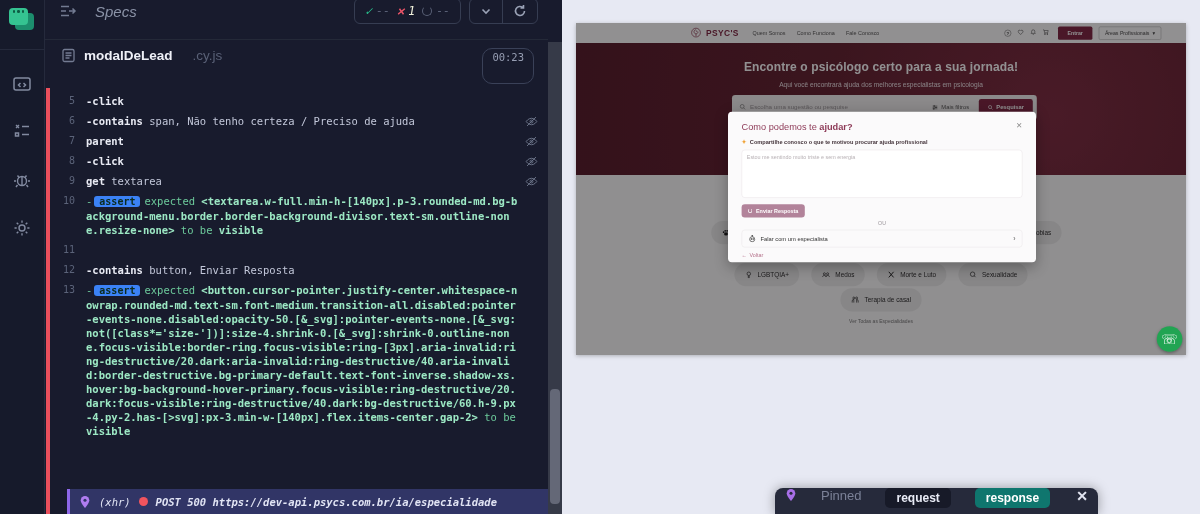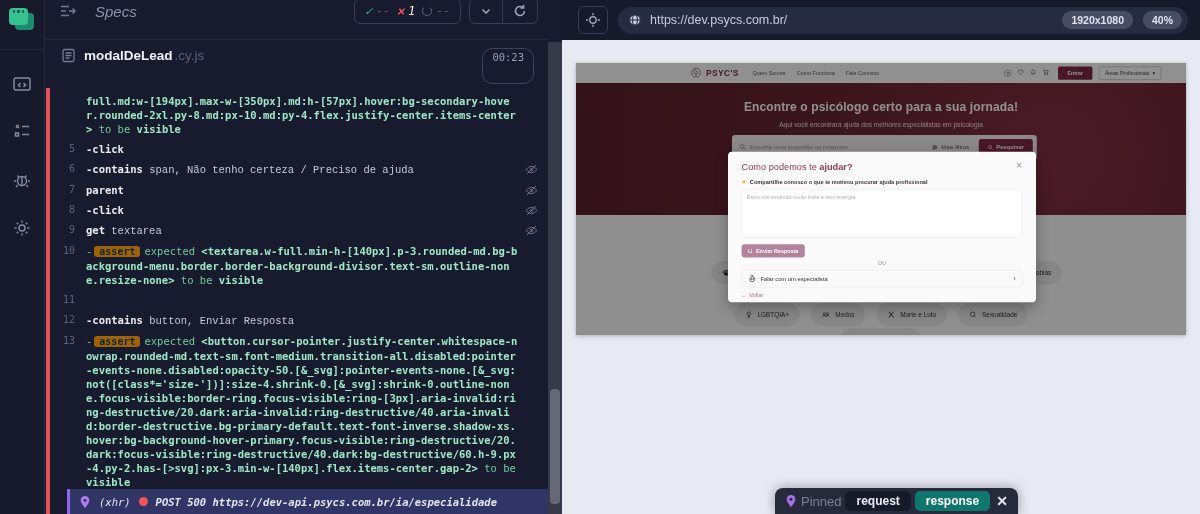--- a/index.html
+++ b/index.html
@@ -36,38 +36,38 @@
   .stat .val-dim { color:#596076; }
   .stat .val-lit { color:#f1f2dc; }
   .ring { width:10px; height:10px; border:1.6px solid #596076; border-radius:50%; border-top-color:transparent; display:inline-block; }
   .hdr-btns { display:flex; align-items:center; border:1px solid #363d52; border-radius:6px; height:26px; }
   .hdr-btn { padding:0 10px; color:#9aa2b6; display:flex; align-items:center; height:100%; }
   .hdr-btn + .hdr-btn { border-left:1px solid #363d52; }
 
   .spec-bar { height:36px; margin-top:8px; display:flex; padding:0 14px 0 16px; }
   .spec-icon { color:#737b92; margin-right:8px; display:flex; }
   .spec-name { color:#eef0f7; font-weight:bold; font-size:13.5px; }
-  .spec-ext { color:#596076; font-size:13.5px; margin-left:2px; }
+  .spec-ext { color:#596076; font-size:13.5px; margin-left:20px; }
   .spec-duration { margin-left:auto; border:1px solid #3a4158; border-radius:10px; color:#979eb3;
                    font-size:10.5px; font-family:"DejaVu Sans Mono", monospace; padding:2px 9px; }
 
   .fail-strip { position:absolute; left:1px; top:88px; bottom:0; width:4px; background:#ea4f5c; }
 
   .cmd-log { position:absolute; top:88px; bottom:25px; left:5px; right:0; overflow:hidden;
              font-family:"DejaVu Sans Mono", monospace; font-size:10.5px; line-height:14px;
              color:#c7cbdc; padding-top:3px; }
   .crow { display:flex; padding:3px 4px 3px 0; }
   .crow-num { width:36px; flex:none; text-align:right; color:#5b6379; padding-right:11px; font-size:10px; }
   .crow-body { flex:1; word-break:break-all; }
   .crow-icon { width:26px; flex:none; display:flex; justify-content:center; align-items:flex-start; padding-top:1px; color:#6a7287; }
   .cmd { font-weight:bold; color:#e9ebf4; }
-  .args { color:#c3c8da;font-family:Liberation Mono, monospace; }
+  .args { color:#c3c8da; }
   .grn { color:#6dcb9c; }
   .grnb { color:#9ce8c4; font-weight:bold; }
-  .badge-assert { background:#a16207; color:#0b2b1d; font-weight:bold; border-radius:3px;
+  .badge-assert { background:#3b82f6; color:#0b2b1d; font-weight:bold; border-radius:3px;
                   padding:0 5px; margin:0 4px 0 2px; font-size:10px; }
 
   .xhr-row { position:absolute; left:22px; right:0; bottom:0; height:25px; background:#313566;
              border-left:3px solid #8d67e8; display:flex; align-items:center; gap:8px; padding:0 9px;
              font-family:"DejaVu Sans Mono", monospace; font-size:10.5px; font-style:italic; color:#e1e4f4; }
   .xhr-dot { width:9px; height:9px; border-radius:50%; background:#f2545e; flex:none; }
   .xhr-txt { font-weight:bold; }
 
   
   .rscroll { width:14px; flex:none; background:#181b2d; position:relative; }
@@ -82,21 +82,21 @@
   .url-bar { flex:1; height:27px; background:#262b3f; border-radius:14px; display:flex; align-items:center;
              padding:0 6px 0 10px; gap:8px; min-width:0; }
   .url-globe { color:#cdd2e2; display:flex; flex:none; }
   .url-text { color:#c6cbdd; font-size:12.5px; white-space:nowrap; overflow:hidden; flex:1; }
   .url-badge { background:#474d63; color:#dfe2f0; font-size:10.5px; font-weight:bold; border-radius:10px;
                padding:3px 9px; flex:none; margin-left:2px; }
 
   .rp-body { flex:1; position:relative; }
 
   
-  .site { position:absolute; left:14px; top:23px; width:610px; height:272px; background:#fff;
+  .site { position:absolute; left:14px; top:23px; width:610px; height:332px; background:#fff;
           overflow:hidden; box-shadow:0 1px 4px rgba(0,0,0,.25); }
   .site-inner { width:1525px; height:830px; transform:scale(0.4); transform-origin:0 0; position:relative; background:#fdfdfd; }
 
   .s-header { height:50px; background:#ffffff; display:flex; align-items:center; padding:0 62px 0 285px; }
   .s-logo { display:flex; margin-right:10px; }
   .s-brand { color:#7e2440; font-weight:bold; font-size:21px; letter-spacing:1px; }
   .s-nav { display:flex; gap:28px; font-size:13.5px; color:#555; margin-left:34px; }
   .s-spacer { flex:1; }
   .s-hicons { display:flex; gap:15px; align-items:center; color:#3a3a3a; margin-right:22px; }
   .q-circle { width:17px; height:17px; border:1.4px solid #3a3a3a; border-radius:50%; font-size:11px; font-weight:bold;
@@ -146,21 +146,21 @@
               font-size:13.5px; font-weight:bold; border:none; border-radius:8px; padding:9px 16px; }
   .spinner { width:11px; height:11px; border:2px solid rgba(255,255,255,.95); border-top-color:transparent; border-radius:50%; display:inline-block; }
   .m-ou { text-align:center; color:#9a949a; font-size:13px; margin-top:8px; text-transform:uppercase; }
   .m-spec-row { display:flex; align-items:center; gap:11px; border:1.5px solid #e6e0e4; border-radius:8px;
                 padding:11px 16px; margin-top:8px; font-size:14.5px; color:#333; }
   .m-chev { margin-left:auto; color:#555; font-size:17px; }
   .m-back { margin-top:13px; color:#b5718b; font-size:13.5px; display:flex; gap:6px; align-items:center; }
 
   
   .pinned-bar { position:absolute; left:213px; bottom:0; height:26px; background:#262a3b; border-radius:8px 8px 0 0;
-                display:flex; align-items:center; gap:4px; padding:0 10px; z-index:10; box-shadow:0 0 12px rgba(0,0,0,.35); }
+                display:flex; align-items:flex-start; gap:24px; padding:0 10px; z-index:10; box-shadow:0 0 12px rgba(0,0,0,.35); }
   .pin-label { color:#7b8197; font-size:13px; }
   .ptab { font-size:12px; font-weight:bold; border-radius:5px; padding:3px 11px; color:#e8ebf5; }
   .ptab-request { background:#171a28; }
   .ptab-response { background:#0f766e; color:#fff; }
   .pinned-x { color:#e3e6f2; font-size:14px; font-weight:bold; margin-left:2px; }
 </style>
 </head>
 <body>
 
 <div class="app">
@@ -249,29 +249,20 @@
       </span>
       <span class="spec-name">modalDeLead</span>
       <span class="spec-ext">.cy.js</span>
       <span class="spec-duration">00:23</span>
     </div>
 
     <div class="fail-strip"></div>
 
     <div class="cmd-log">
 
-      <div class="crow">
-        <span class="crow-num"></span>
-        <span class="crow-body">
-          <span class="grnb">full.md:w-[194px].max-w-[350px].md:h-[57px].hover:bg-secondary-hover.rounded-2xl.py-8.md:px-10.md:py-4.flex.justify-center.items-center&gt;</span>
-          <span class="grn">to be</span>
-          <span class="grnb">visible</span>
-        </span>
-        <span class="crow-icon"></span>
-      </div>
 
       <div class="crow">
         <span class="crow-num">5</span>
         <span class="crow-body"><span class="cmd">-click</span></span>
         <span class="crow-icon"></span>
       </div>
 
       <div class="crow">
         <span class="crow-num">6</span>
         <span class="crow-body">
@@ -377,41 +368,20 @@
     </div>
   </div>
 
   <div class="rscroll">
     <div class="track">
       <div class="thumb"></div>
     </div>
   </div>
 
   <div class="rpanel">
-    <div class="rp-toolbar">
-      <div class="sel-btn">
-        <svg width="16" height="16" viewBox="0 0 16 16" fill="none" stroke="currentColor" stroke-width="1.4">
-          <circle cx="8" cy="8" r="3.2"></circle>
-            <path d="M8 1v2.3M8 12.7V15M1 8h2.3M12.7 8H15"></path>
-        </svg>
-      </div>
-      <div class="url-bar">
-        <span class="url-globe">
-          <svg width="14" height="14" viewBox="0 0 14 14" fill="none" stroke="currentColor" stroke-width="1.1">
-            <circle cx="7" cy="7" r="5.6" fill="#cdd2e2" stroke="none"></circle>
-            <circle cx="7" cy="7" r="5.4" stroke="#262b3f"></circle>
-              <ellipse cx="7" cy="7" rx="2.4" ry="5.4" stroke="#262b3f"></ellipse>
-              <path d="M1.6 7h10.8" stroke="#262b3f"></path>
-          </svg>
-        </span>
-        <span class="url-text">https://dev.psycs.com.br/</span>
-        <span class="url-badge">1920x1080</span>
-        <span class="url-badge">40%</span>
-      </div>
-    </div>
 
     <div class="rp-body">
       <div class="site">
         <div class="site-inner">
 
           <div class="s-header">
             <span class="s-logo">
               <svg width="30" height="30" viewBox="0 0 30 30" fill="none" stroke="#7e2440" stroke-width="1.6">
                 <circle cx="15" cy="14" r="11"></circle>
                   <path d="M15 7c-3 0-5 2.2-5 5s2 5 5 5 5-2.2 5-5M15 9.5c1.8 0 3 1.3 3 3M15 17v6"></path>

